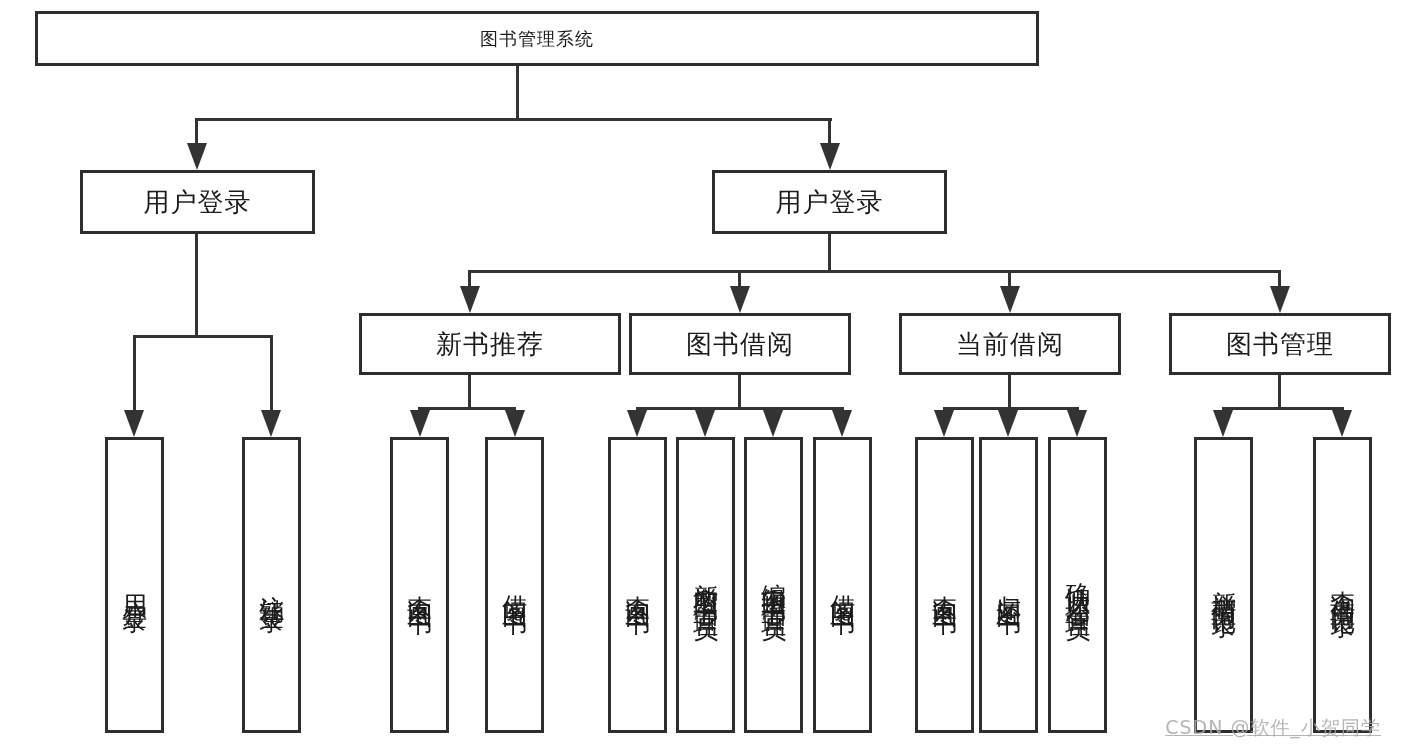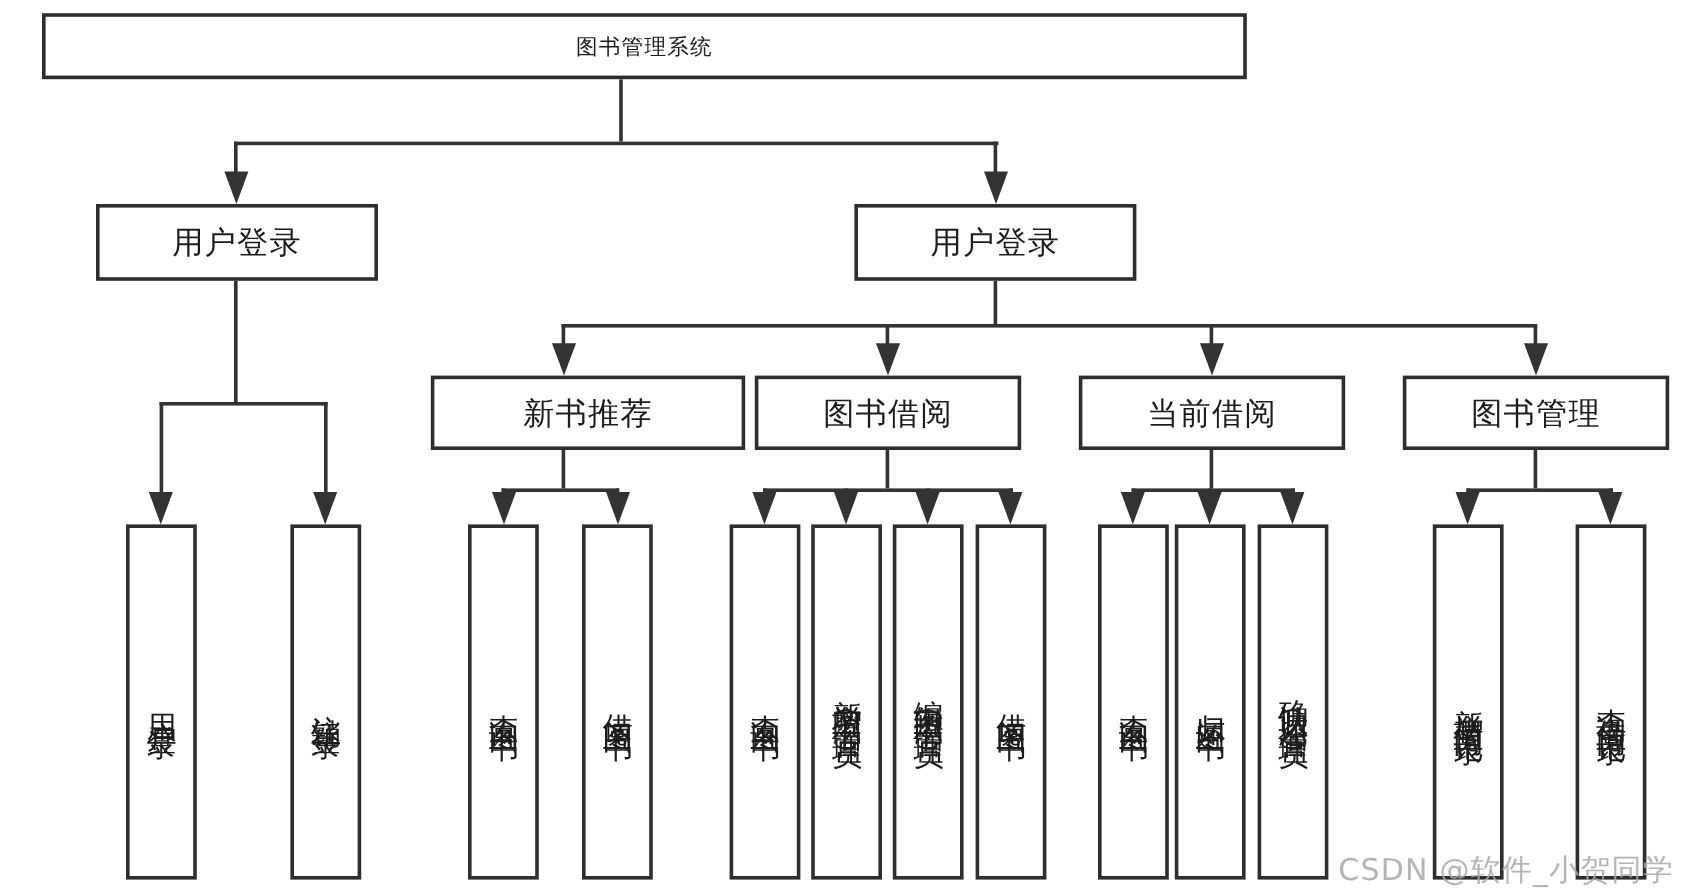--- a/index.html
+++ b/index.html
@@ -34,25 +34,26 @@
   .line { position:absolute; background:#333333; }
   .arrow {
     position:absolute;
     width:0; height:0;
     border-left:10px solid transparent;
     border-right:10px solid transparent;
     border-top:27px solid #333333;
   }
   .watermark {
     position:absolute;
-    right:10px; bottom:6px;
-    font-size:25px;
+    right:24px; bottom:6px;
+    font-size:19px;
     color:rgba(168,168,168,0.85);
     letter-spacing:1px;
     white-space:nowrap;
+    text-decoration:underline;
   }
 </style>
 </head>
 <body>
 
 <div class="canvas">
 
   <div class="line" style="left:516px;top:66px;width:3px;height:52px"></div>
   <div class="line" style="left:195px;top:118px;width:637px;height:3px"></div>
   <div class="line" style="left:195px;top:118px;width:3px;height:30px"></div>

